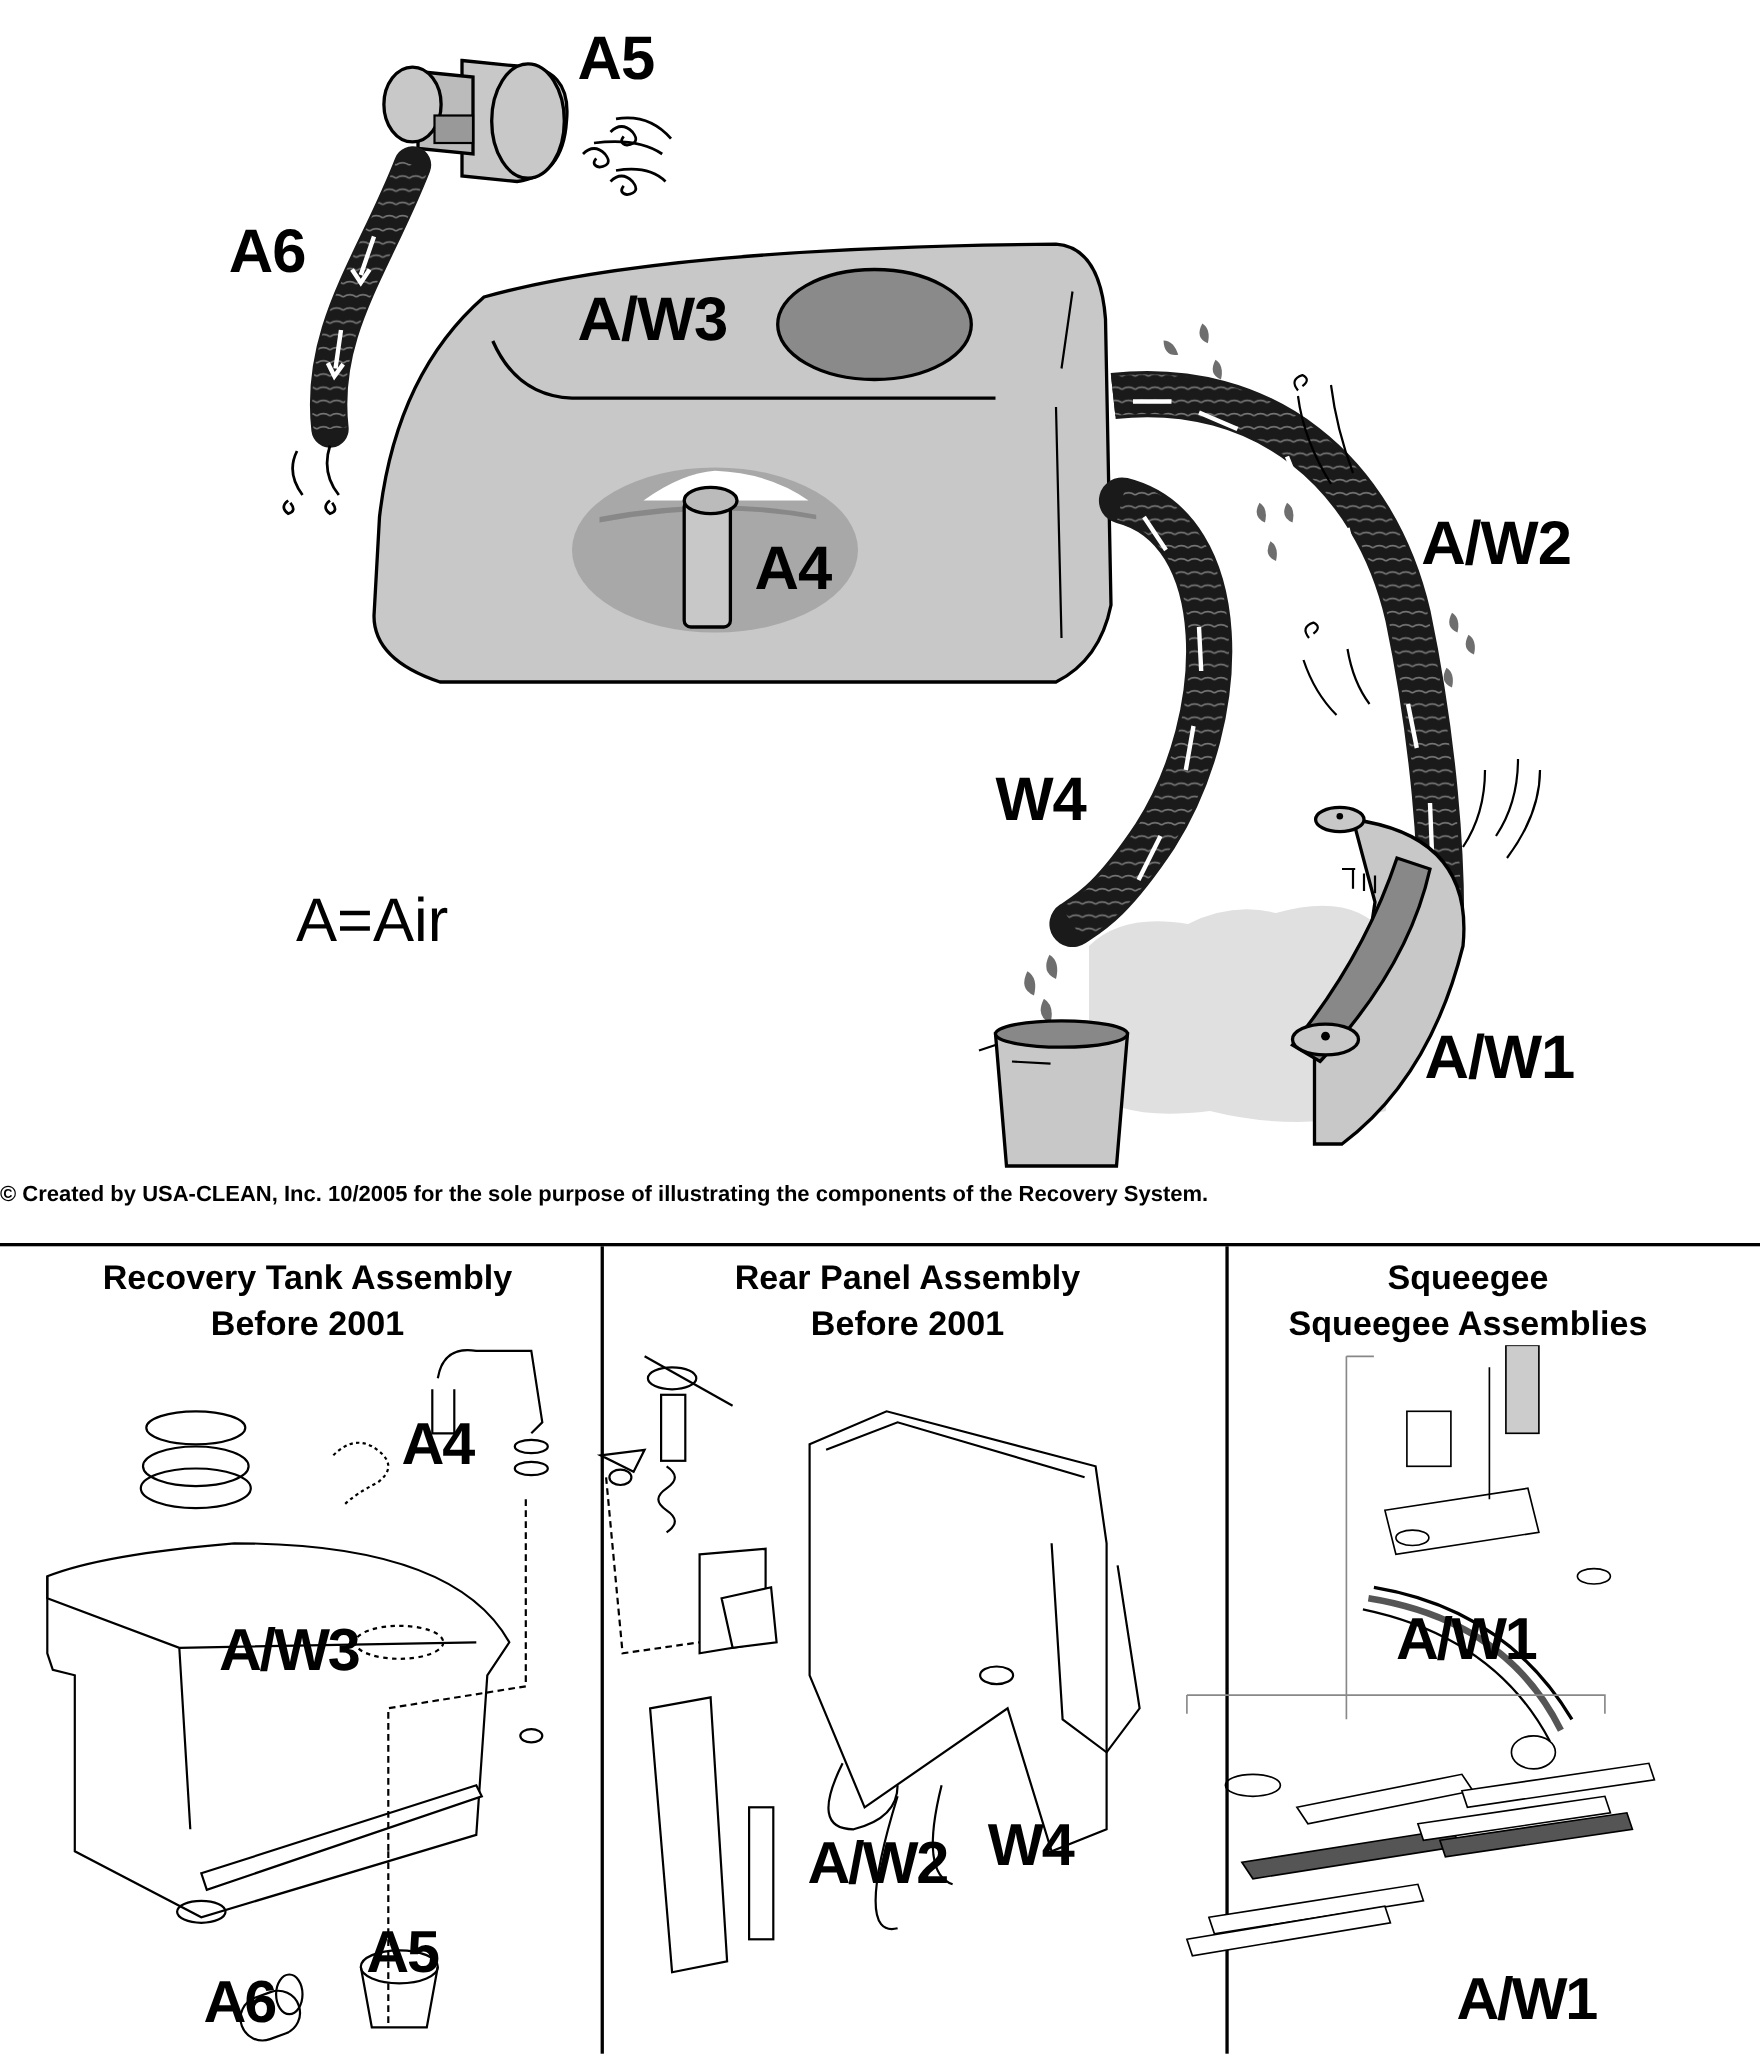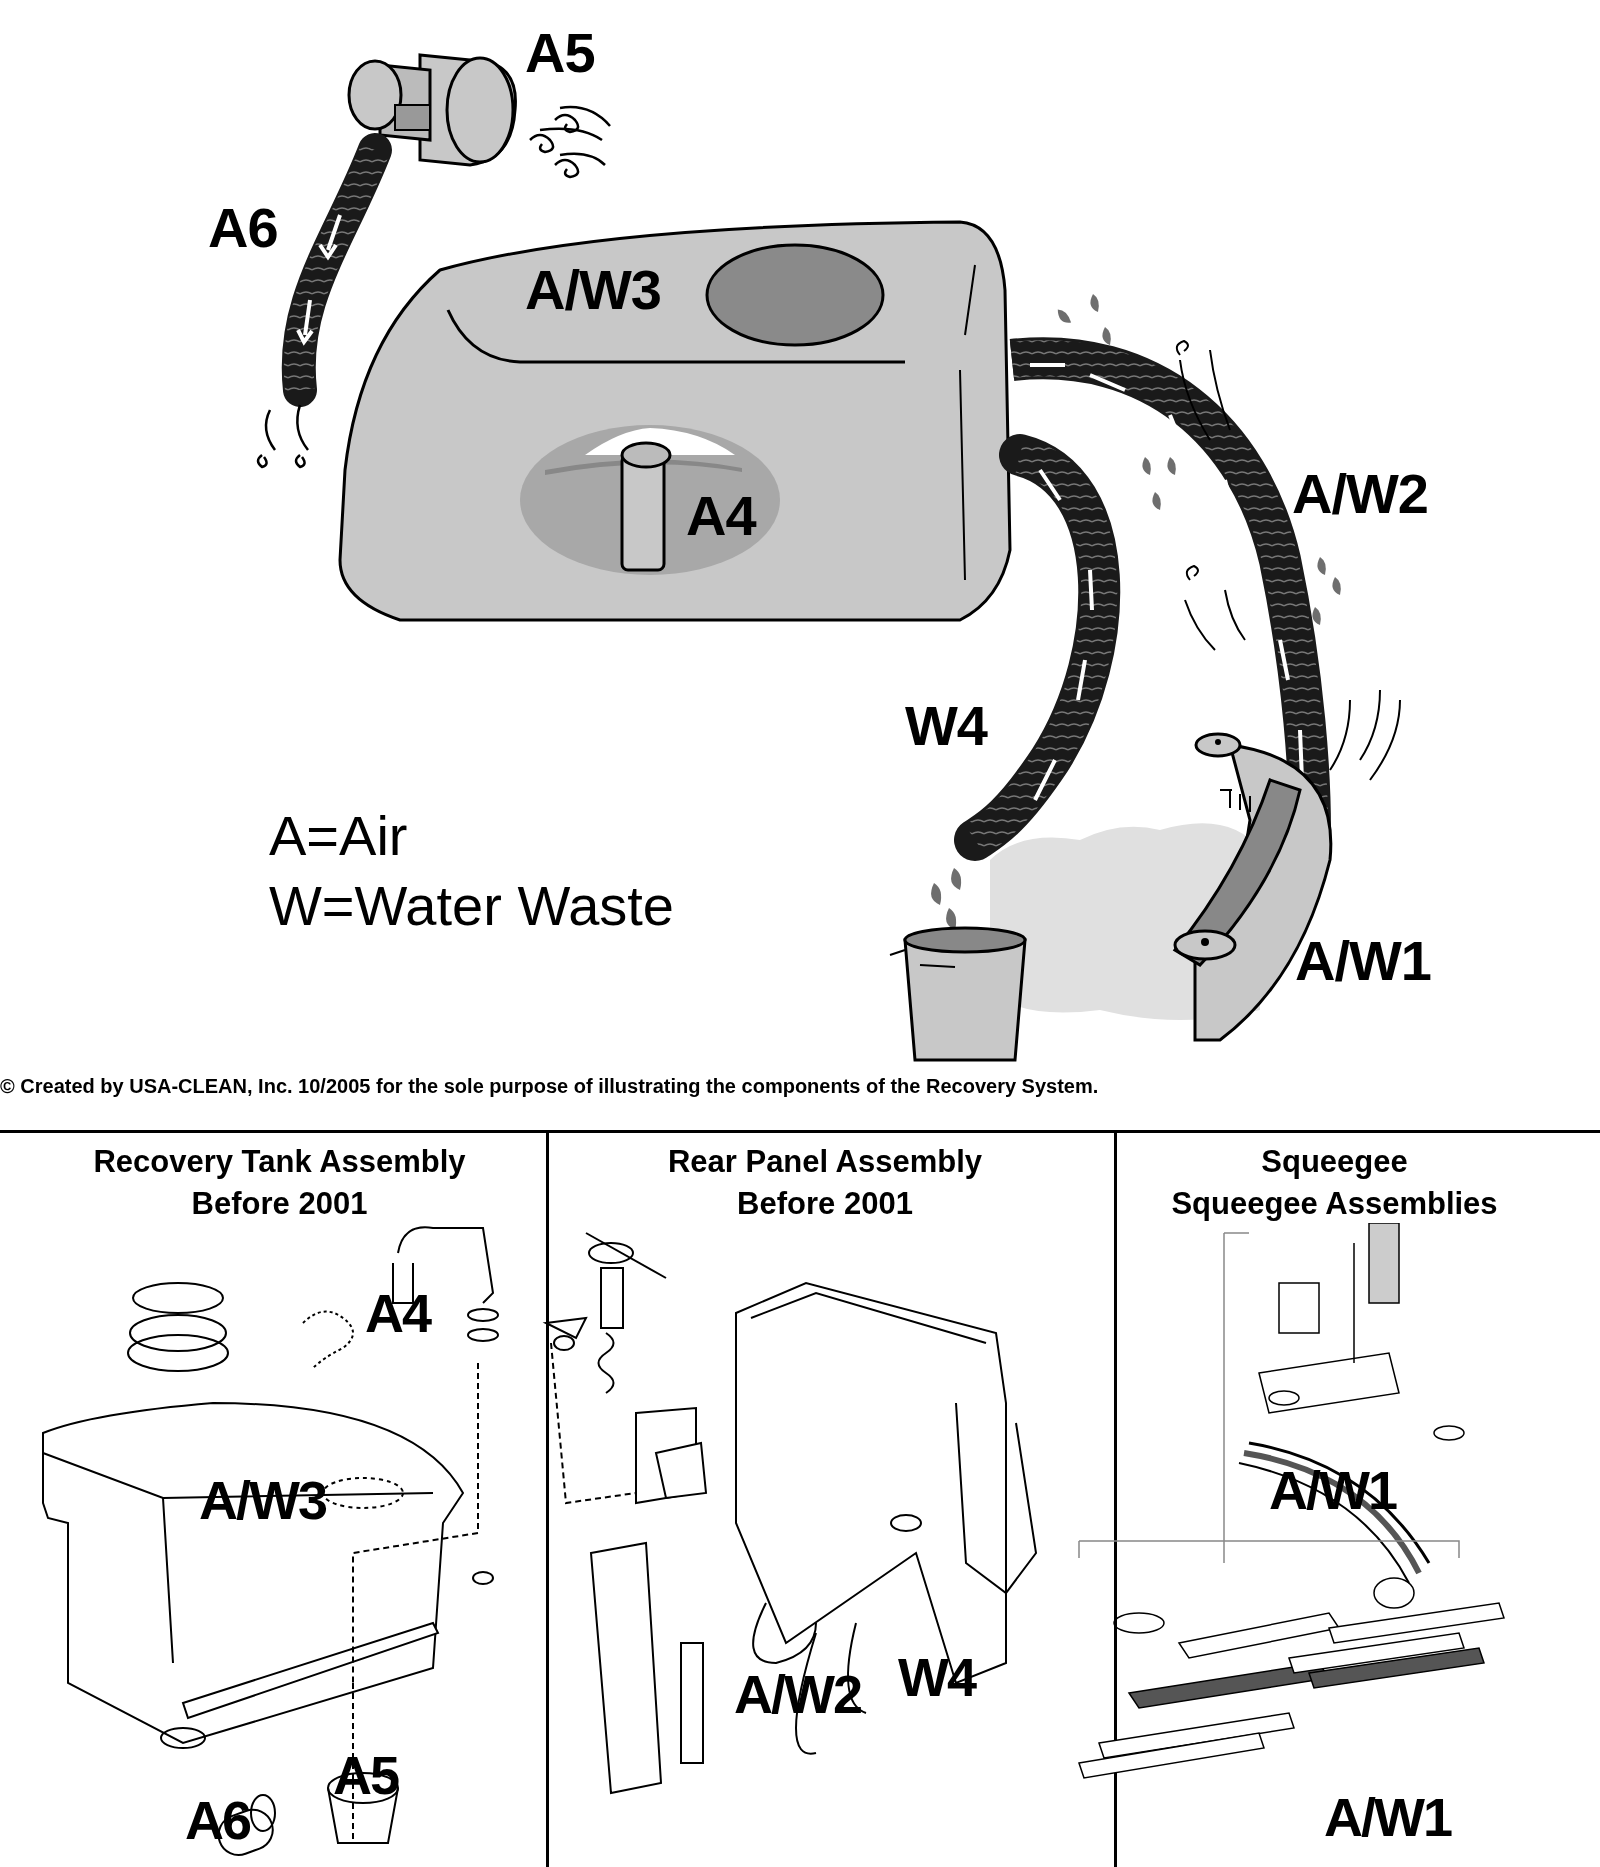--- a/index.html
+++ b/index.html
@@ -123,21 +123,20 @@
   <div class="big-label" style="left:525px;top:25px;">A5</div>
   <div class="big-label" style="left:208px;top:200px;">A6</div>
   <div class="big-label" style="left:525px;top:262px;">A/W3</div>
   <div class="big-label" style="left:686px;top:488px;">A4</div>
   <div class="big-label" style="left:1292px;top:466px;">A/W2</div>
   <div class="big-label" style="left:905px;top:698px;">W4</div>
   <div class="big-label" style="left:1295px;top:933px;">A/W1</div>
 
   <div class="legend">
     <div>A=Air</div>
-    <div>W=Water Waste</div>
   </div>
 
   <div class="credit">
     <div>© Created by USA-CLEAN, Inc. 10/2005 for the sole purpose of illustrating the components of the Recovery System.</div>
   </div>
 </div>
 
 <div class="hr"></div>
 
 <div class="panel" style="left:13px;width:536px;">

